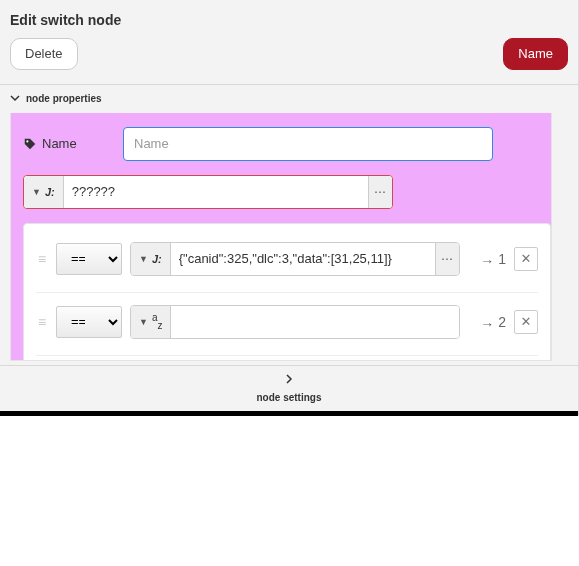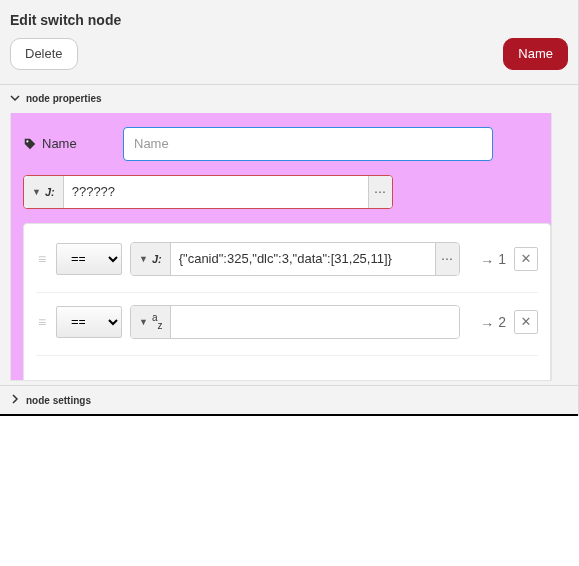--- a/index.html
+++ b/index.html
@@ -44,21 +44,21 @@
   }
   .section {
     border-top: 1px solid #d9d9d9;
     padding: 8px 10px;
     font-weight: bold;
     font-size: 10px;
     cursor: pointer;
     display: flex; align-items: center; gap: 6px;
     color: #333;
   }
-  .section.bottom { border-bottom: 2px solid #000000; }
+  .section.bottom { border-bottom: 5px solid #000000; flex-direction: column; }
   .chev { display: inline-block; width: 10px; }
   .body {
     flex: 1;
     background: #f0abfc;
     margin: 0 26px 4px 10px;
     border: 1px solid #e3e3e3;
     border-top: none;
     padding: 14px 0 6px 12px;
     overflow-y: scroll;
     position: relative;

